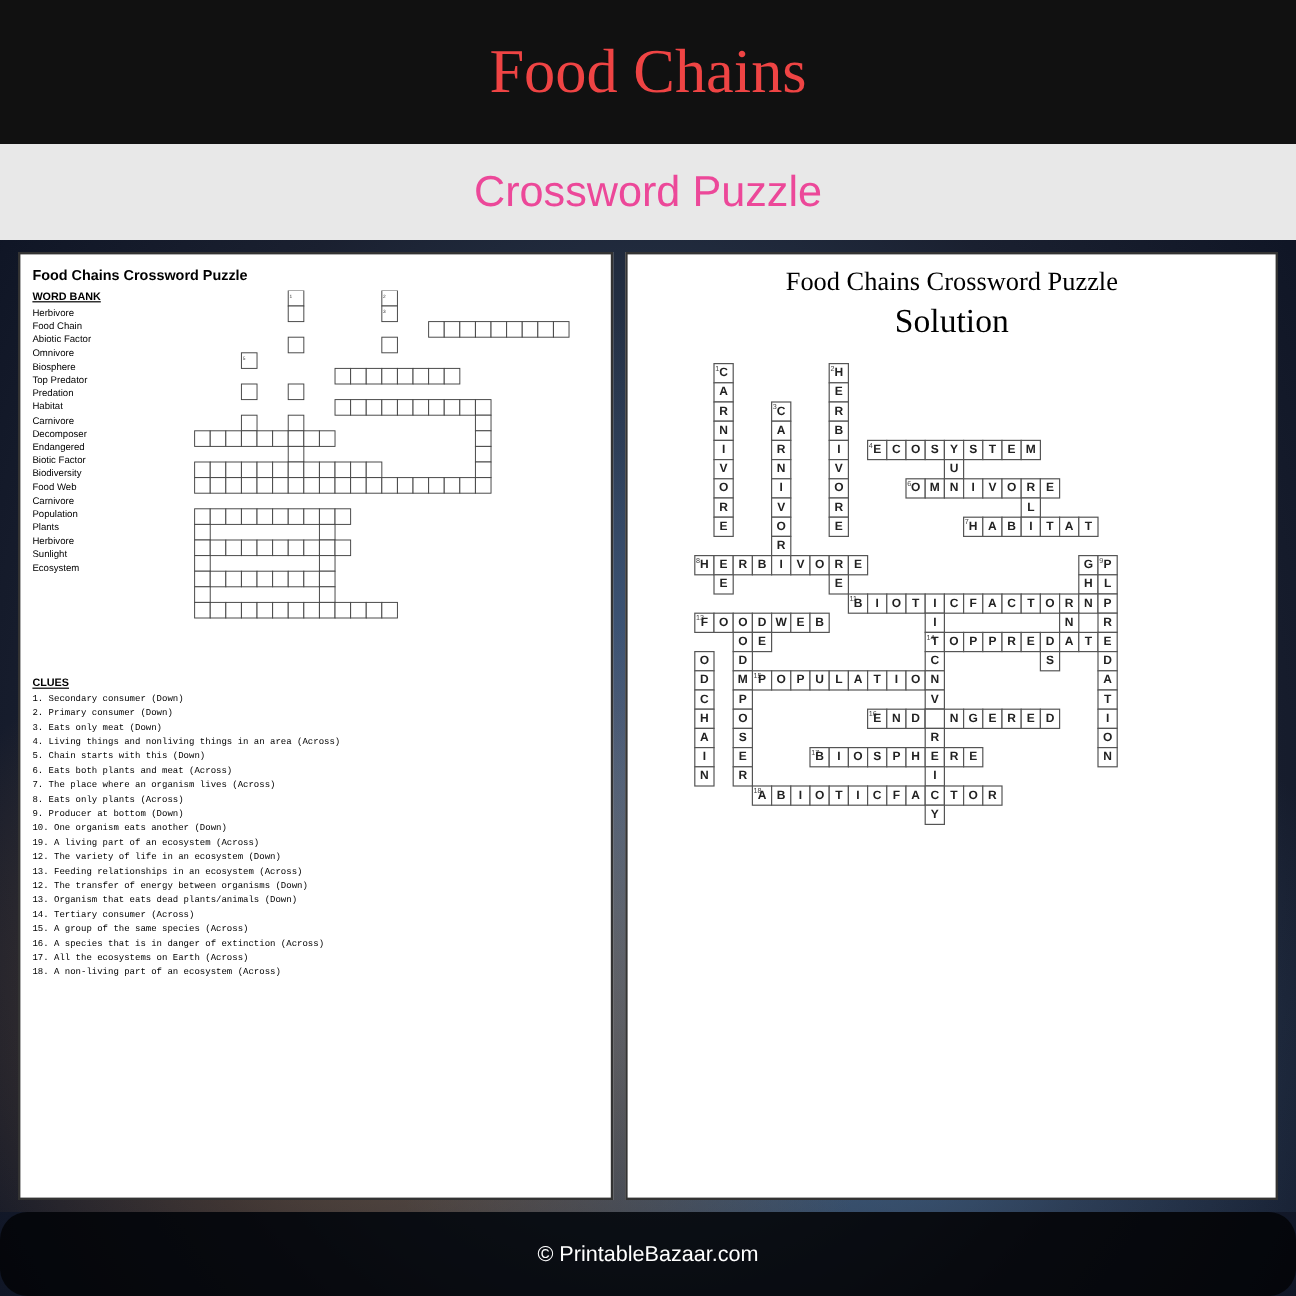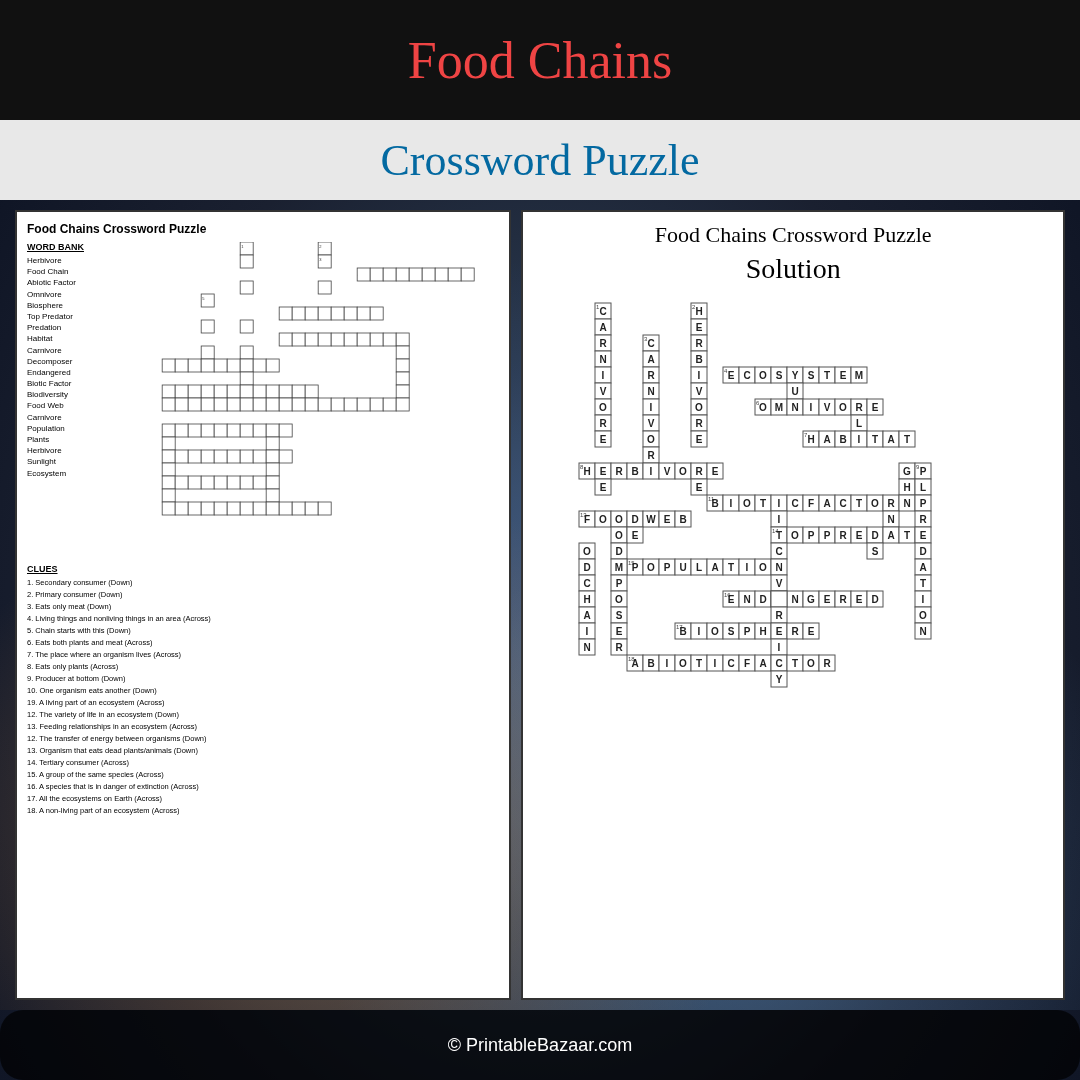--- a/index.html
+++ b/index.html
@@ -52,24 +52,24 @@
       font-family: Georgia, serif;
     }
 
     .sub-title {
       position: absolute;
       top: 120px; left: 0; width: 100%; height: 80px;
       display: flex; align-items: center; justify-content: center;
       z-index: 2;
     }
     .sub-title h2 {
-      color: #0369a1;
-      font-size: 44px;
+      color: #ec4899;
+      font-size: 36px;
       font-weight: 400;
-      font-family: Liberation Serif, serif;
+      font-family: Liberation Sans, sans-serif;
     }
 
     
     .content-area {
       position: absolute;
       top: 210px; left: 15px; right: 15px; bottom: 80px;
       display: flex;
       gap: 10px;
       z-index: 3;
     }
@@ -397,21 +397,21 @@
             <rect class="gc" x="170" y="0" width="13" height="13"></rect>
             <rect class="gc" x="183" y="0" width="13" height="13"></rect>
           </g>
 
         </svg>
       </div>
     </div>
 
     <div style="margin-top:2px;">
       <div class="clues-title">CLUES</div>
-      <div style="column-count:1; font-size:7.5px; line-height:1.6;">
+      <div style="column-count:1; font-size:7.5px; line-height:1.6;font-family:Liberation Mono, monospace;">
         <div>1. Secondary consumer (Down)</div>
         <div>2. Primary consumer (Down)</div>
         <div>3. Eats only meat (Down)</div>
         <div>4. Living things and nonliving things in an area (Across)</div>
         <div>5. Chain starts with this (Down)</div>
         <div>6. Eats both plants and meat (Across)</div>
         <div>7. The place where an organism lives (Across)</div>
         <div>8. Eats only plants (Across)</div>
         <div>9. Producer at bottom (Down)</div>
         <div>10. One organism eats another (Down)</div>

